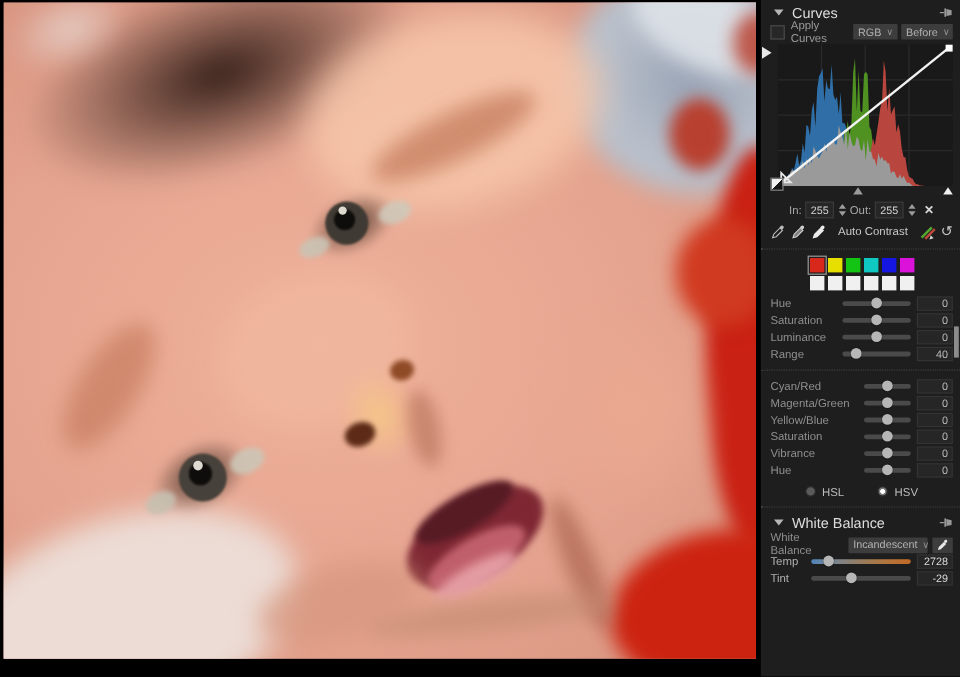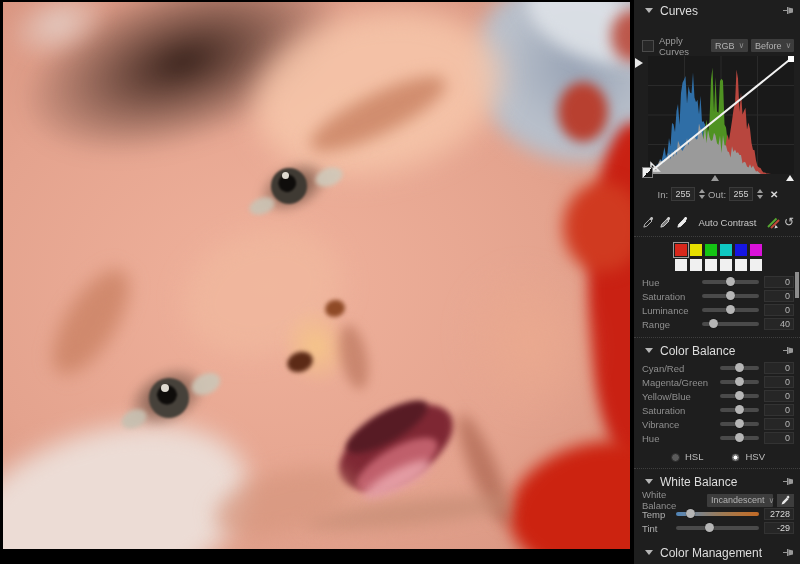--- a/index.html
+++ b/index.html
@@ -11,41 +11,41 @@
          background:radial-gradient(95% 85% at 42% 52%, #f0b29c 0%, #e4a38e 50%, #d6937f 82%, #cc8a77 100%);}
   .blob{position:absolute;border-radius:50%;}
   
   .panel{position:absolute;left:634px;top:0;width:166px;height:564px;background:#1e1e1e;
          box-sizing:border-box;padding:2px 6px 0 8px;display:flex;flex-direction:column;color:#9a9a9a;}
   .sec-h{display:flex;align-items:center;height:17px;gap:7px;color:#dedede;font-size:12px;flex:none;}
   .tri-down{width:0;height:0;border-left:4px solid transparent;border-right:4px solid transparent;border-top:5px solid #b6b6b6;margin-left:3px;}
   .pin{margin-left:auto;display:flex;align-items:center;}
   .sep{border-top:1px dotted #3f3f3f;margin:6px -6px 4px -8px;flex:none;}
   
-  .ctrl-row{display:flex;align-items:center;height:15px;margin-top:19px;font-size:9.5px;flex:none;}
+  .ctrl-row{display:flex;align-items:center;height:15px;margin-top:0;font-size:9.5px;flex:none;}
   .chk{width:10px;height:10px;background:#272727;border:1px solid #4a4a4a;margin-right:5px;flex:none;}
   .dd{height:13px;background:#3d3d3d;border-radius:1px;display:flex;align-items:center;font-size:9px;color:#b2b2b2;padding:0 4px;box-sizing:border-box;}
   .dd .chev{color:#8d8d8d;font-size:8px;margin-left:auto;padding-left:4px;}
   .dd-rgb{width:37px;margin-left:auto;text-align:right;}
   .dd-before{width:43px;margin-left:3px;}
   .hist-wrap{position:relative;margin:3px 0 0 6px;flex:none;}
   svg.hist{display:block;background:#191919;}
   .hmark-left{position:absolute;left:-13px;top:2px;width:0;height:0;border-top:5px solid transparent;border-bottom:5px solid transparent;border-left:8px solid #e8e8e8;}
   .handles{position:relative;height:9px;margin:1px 0 0 6px;flex:none;}
   .h-split{position:absolute;left:-6px;top:-8px;width:9px;height:9px;background:linear-gradient(315deg,#151515 50%,#f0f0f0 50%);border:1px solid #808080;}
   .h-tri{position:absolute;top:0;width:0;height:0;border-left:4px solid transparent;border-right:4px solid transparent;border-bottom:6px solid #9a9a9a;}
   .h-tri.white{border-bottom-color:#f0f0f0;}
   .inout{display:flex;align-items:center;justify-content:center;gap:3px;font-size:9.5px;height:14px;margin-top:3px;color:#a8a8a8;flex:none;}
   .numbox{width:22px;height:12px;background:#262626;border:1px solid #3a3a3a;color:#d2d2d2;font-size:9px;display:flex;align-items:center;justify-content:center;}
   .stepper{display:flex;flex-direction:column;gap:2px;margin-left:1px;}
   .stepper i{width:0;height:0;border-left:3px solid transparent;border-right:3px solid transparent;display:block;}
   .stepper .up{border-bottom:4px solid #9c9c9c;}
   .stepper .dn{border-top:4px solid #9c9c9c;}
   .xicon{color:#d8d8d8;font-size:10px;font-weight:bold;margin-left:4px;}
-  .tools{display:flex;align-items:center;height:16px;margin-top:13px;flex:none;}
+  .tools{display:flex;align-items:center;height:16px;margin-top:3px;flex:none;}
   .droppers{display:flex;gap:4px;align-items:center;}
   .autoc{flex:1;text-align:center;font-size:9.5px;color:#c8c8c8;}
   .righticons{display:flex;gap:4px;align-items:center;}
   .reset{color:#c8c8c8;font-size:12px;line-height:10px;}
   
   .swrow{display:flex;justify-content:center;gap:3px;margin-top:3px;flex:none;}
   .sw{width:12px;height:12px;box-sizing:border-box;}
   .sw.sel{outline:1px solid #9a9a9a;outline-offset:1px;}
   
   .srow{display:flex;align-items:center;height:14px;font-size:9.5px;color:#8f8f8f;gap:5px;flex:none;}
@@ -53,21 +53,21 @@
   .sec-cc .slbl{width:55px;}
   .sec-cb .slbl{width:73px;}
   .sec-wb .slbl{width:29px;color:#b0b0b0;}
   .strack{flex:1;height:4px;background:#4a4a4a;border-radius:2px;position:relative;}
   .sthumb{position:absolute;top:-3px;width:9px;height:9px;border-radius:50%;background:#b6b6b6;margin-left:-4.5px;box-shadow:0 0 1px #000;}
   .sval{width:30px;height:12px;background:#262626;border:1px solid #333;color:#b8b8b8;font-size:9px;display:flex;align-items:center;justify-content:flex-end;padding-right:3px;box-sizing:border-box;flex:none;}
   .sec-wb .sval{color:#dadada;}
   .temp .strack{background:linear-gradient(90deg,#4e84b8 0%,#6f87a0 16%,#878078 36%,#9d7a54 56%,#b4733a 78%,#c26a26 100%);}
   
   .radios{display:flex;justify-content:center;gap:28px;margin-top:5px;height:12px;font-size:9.5px;color:#bcbcbc;align-items:center;flex:none;}
-  .radio-item{display:flex;align-items:flex-end;gap:5px;}
+  .radio-item{display:flex;align-items:flex-start;gap:5px;}
   .radio{width:9px;height:9px;border-radius:50%;background:#5a5a5a;border:1px solid #2a2a2a;box-sizing:border-box;}
   .radio.sel{background:radial-gradient(circle,#ffffff 0 36%,#7a7a7a 44% 100%);}
   
   .wb-row{display:flex;align-items:center;margin-top:3px;font-size:9.5px;gap:4px;flex:none;height:14px;}
   .wb-row .lbl{flex:1;color:#8f8f8f;}
   .dd-wb{width:66px;}
   .dbtn{width:17px;height:13px;background:#3d3d3d;display:flex;align-items:center;justify-content:center;flex:none;}
   .cm{margin-top:auto;padding-bottom:3px;}
   
   .wm{position:absolute;left:0;top:527px;width:800px;height:22px;background:rgba(243,239,237,0.72);z-index:6;
@@ -262,31 +262,20 @@
         <span class="slbl">Range</span>
         <span class="strack">
             <span class="sthumb" style="left: 20%;"></span>
           </span>
         <span class="sval">40</span>
       </div>
     </div>
 
     <div class="sep"></div>
 
-    <div class="sec-h">
-      <span class="tri-down"></span>
-      <span>Color Balance</span>
-      <span class="pin">
-        <svg width="11" height="9" viewBox="0 0 11 9">
-            <path d="M0 4.5h4" stroke="#999" stroke-width="1"></path>
-            <rect x="4" y="1" width="1.4" height="7" fill="#999"></rect>
-            <path d="M5.6 1.6l4.4 1v3.8l-4.4 1z" fill="#999"></path>
-          </svg>
-      </span>
-    </div>
 
     <div class="sec-cb" style="margin-top:2px">
       <div class="srow">
         <span class="slbl">Cyan/Red</span>
         <span class="strack">
             <span class="sthumb" style="left: 50%;"></span>
           </span>
         <span class="sval">0</span>
       </div>
       <div class="srow">
@@ -375,29 +364,18 @@
       </div>
       <div class="srow">
         <span class="slbl">Tint</span>
         <span class="strack">
             <span class="sthumb" style="left: 40%;"></span>
           </span>
         <span class="sval">-29</span>
       </div>
     </div>
 
-    <div class="sec-h cm">
-      <span class="tri-down"></span>
-      <span>Color Management</span>
-      <span class="pin">
-        <svg width="11" height="9" viewBox="0 0 11 9">
-            <path d="M0 4.5h4" stroke="#999" stroke-width="1"></path>
-            <rect x="4" y="1" width="1.4" height="7" fill="#999"></rect>
-            <path d="M5.6 1.6l4.4 1v3.8l-4.4 1z" fill="#999"></path>
-          </svg>
-      </span>
-    </div>
   </div>
 
   <div class="scroll-thumb"></div>
 
 
 </div>
 
 </body></html>

